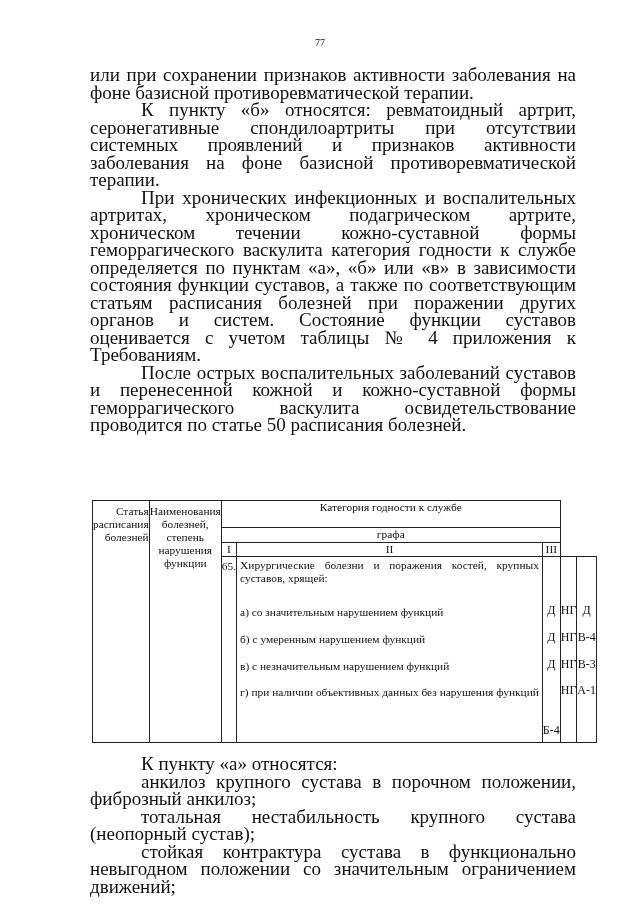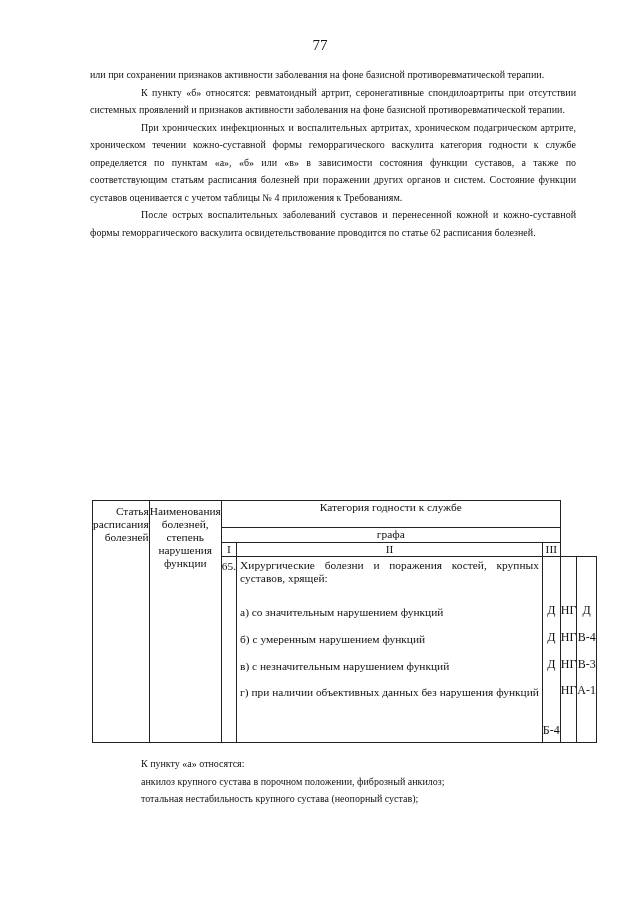--- a/index.html
+++ b/index.html
@@ -1,19 +1,19 @@
 <!DOCTYPE html>
 <html><head>
 <meta charset="utf-8">
 <style>
   html, body { margin:0; padding:0; background:#ffffff; }
   body { width:640px; height:905px; position:relative; overflow:hidden;
          font-family:"Liberation Serif", "DejaVu Serif", serif; color:#111; }
-  .page-number { position:absolute; top:37px; left:0; width:640px; text-align:center; font-size:15px; }
-  .body-text { position:absolute; left:90px; width:486px; font-size:10px; line-height:17.5px; }
+  .page-number { position:absolute; top:37px; left:0; width:640px; text-align:center; font-size:10px; }
+  .body-text { position:absolute; left:90px; width:486px; font-size:19px; line-height:17.5px; }
   .p { margin:0; text-align:justify; text-align-last:left; }
   .ind { text-indent:51px; }
   #top-block { top:66px; }
   table.grid { position:absolute; left:92px; top:500px; width:492px; border-collapse:collapse;
                font-size:11.4px; line-height:13px; }
   table.grid td { border:1px solid #222; padding:0; vertical-align:top; }
   .c-art { width:64px; text-align:right; }
   .c-name { width:319px; }
   .c-cat { width:33px; text-align:center; }
   .hdr-art { padding-top:4px !important; height:56px; }
@@ -30,21 +30,21 @@
 </style>
 </head>
 <body>
 
 <div class="page-number">77</div>
 
 <div class="body-text" id="top-block">
   <p class="p">или при сохранении признаков активности заболевания на фоне базисной противоревматической терапии.</p>
   <p class="p ind">К пункту «б» относятся: ревматоидный артрит, серонегативные спондилоартриты при отсутствии системных проявлений и признаков активности заболевания на фоне базисной противоревматической терапии.</p>
   <p class="p ind">При хронических инфекционных и воспалительных артритах, хроническом подагрическом артрите, хроническом течении кожно-суставной формы геморрагического васкулита категория годности к службе определяется по пунктам «а», «б» или «в» в зависимости состояния функции суставов, а также по соответствующим статьям расписания болезней при поражении других органов и систем. Состояние функции суставов оценивается с учетом таблицы № 4 приложения к Требованиям.</p>
-  <p class="p ind">После острых воспалительных заболеваний суставов и перенесенной кожной и кожно-суставной формы геморрагического васкулита освидетельствование проводится по статье 62 расписания болезней.</p>
+  <p class="p ind">После острых воспалительных заболеваний суставов и перенесенной кожной и кожно-суставной формы геморрагического васкулита освидетельствование проводится по статье 50 расписания болезней.</p>
 </div>
 
 <table class="grid">
   <tbody>
       <tr>
     <td class="c-art hdr-art" rowspan="4">Статья расписания болезней</td>
     <td class="c-name hdr-name" rowspan="4">
       <div>Наименования болезней,</div>
       <div>степень нарушения функции</div>
     </td>
@@ -87,13 +87,14 @@
       <div class="cat-val" style="height:24px;">А-1</div>
     </td>
   </tr>
 </tbody>
   </table>
 
 <div class="body-text" id="bottom-block">
   <p class="p ind">К пункту «а» относятся:</p>
   <p class="p ind">анкилоз крупного сустава в порочном положении, фиброзный анкилоз;</p>
   <p class="p ind">тотальная нестабильность крупного сустава (неопорный сустав);</p>
+  <p class="p ind">стойкая контрактура сустава в функционально невыгодном положении со значительным ограничением движений;</p>
 </div>
 
 </body></html>

